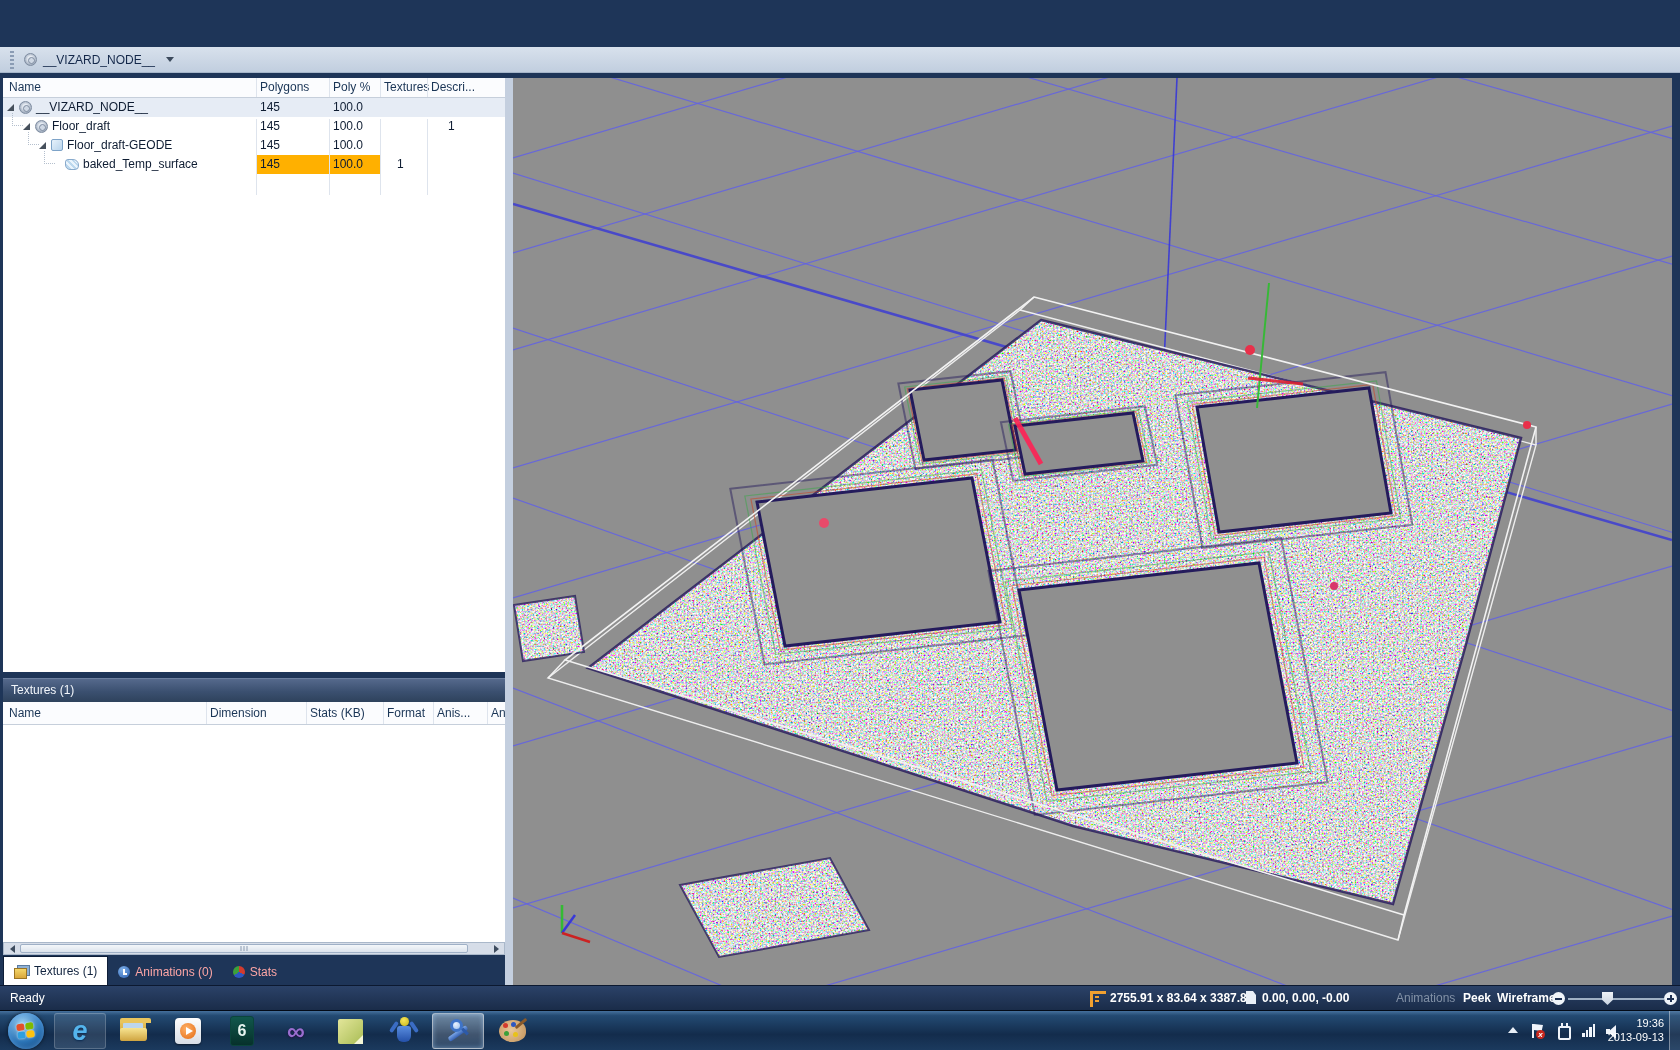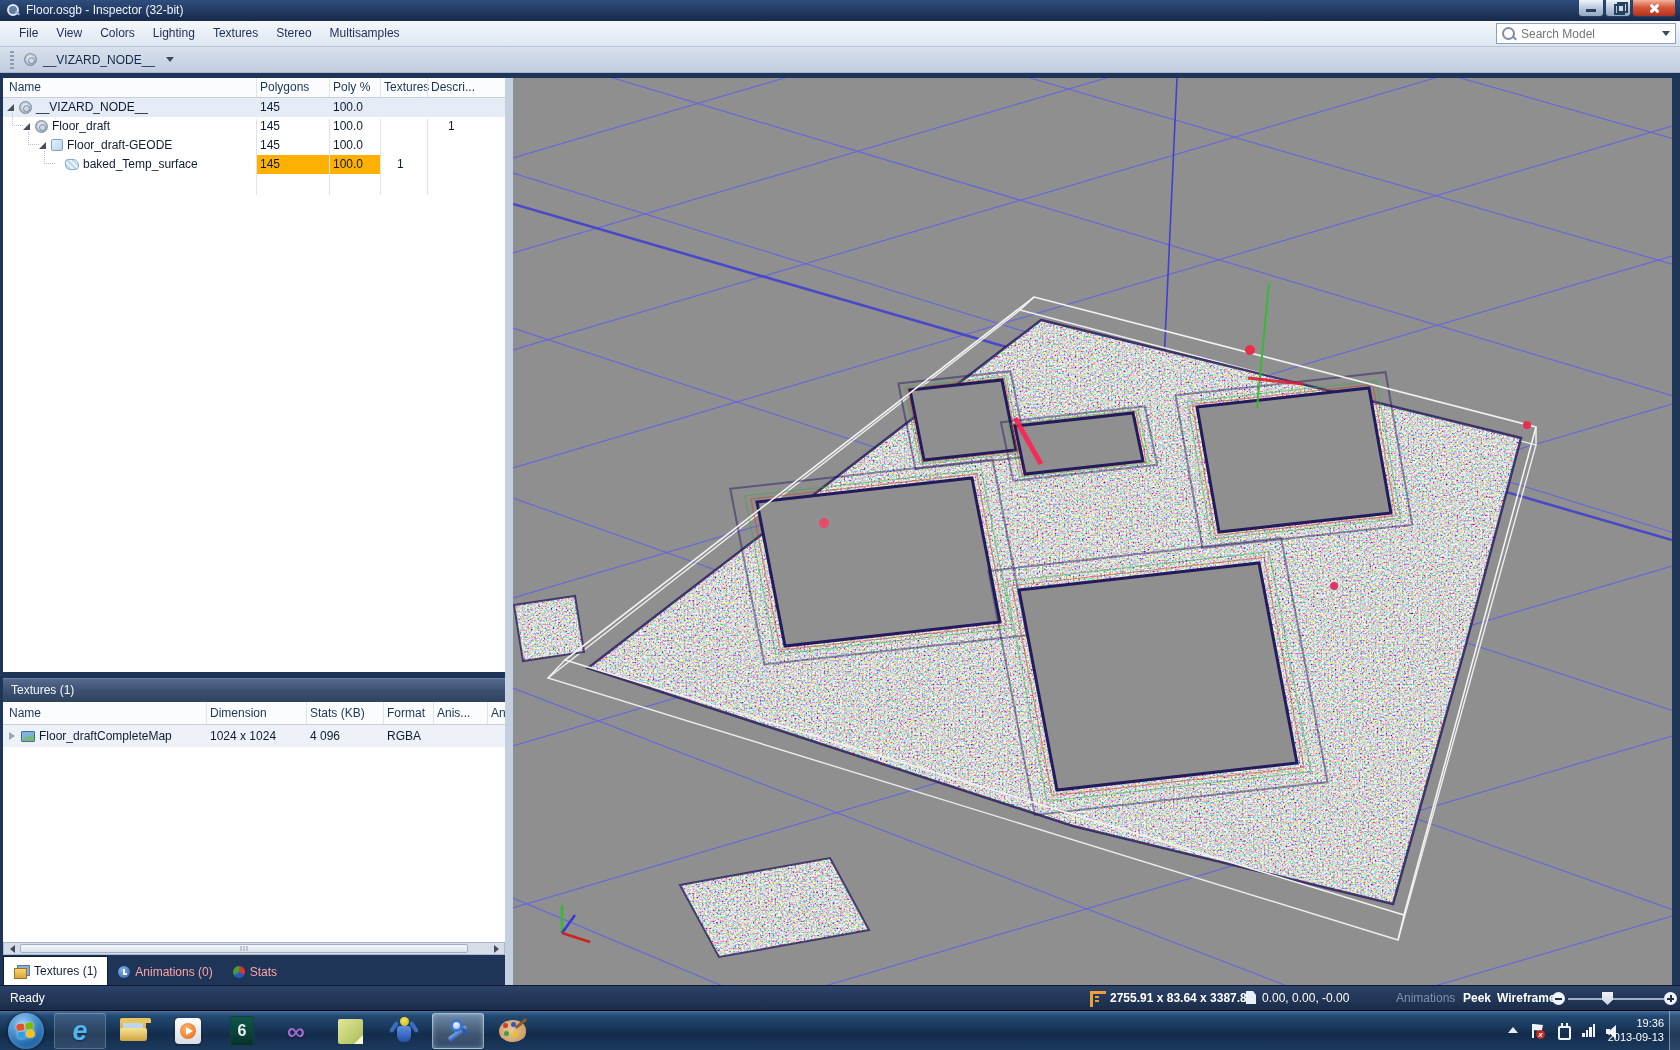--- a/index.html
+++ b/index.html
@@ -154,53 +154,21 @@
   .show-desk{position:absolute;right:0;top:0;width:10px;height:40px;background:rgba(255,255,255,.07);border-left:1px solid rgba(255,255,255,.4);}
   
   .viewport{position:absolute;left:513px;top:78px;width:1159px;height:907px;background:#8f8f8f;}
   .splitter{position:absolute;left:505px;top:78px;width:8px;height:907px;background:#c4cfdf;}
 </style>
 </head>
 <body>
 
 <div class="screen">
 
-  <div class="titlebar">
-    <div class="app-icon">
-        <i class="lens"></i>
-        <i class="handle"></i>
-      </div>
-    <div class="title-text">Floor.osgb - Inspector (32-bit)</div>
-    <div class="winbtn min">
-        <i class="bar"></i>
-      </div>
-    <div class="winbtn res">
-        <i class="sq2"></i>
-        <i class="sq"></i>
-      </div>
-    <div class="winbtn cls">
-        <i class="x1"></i>
-        <i class="x2"></i>
-      </div>
-  </div>
-
-  <div class="menubar">
-    <span class="menu-item">File</span>
-    <span class="menu-item">View</span>
-    <span class="menu-item">Colors</span>
-    <span class="menu-item">Lighting</span>
-    <span class="menu-item">Textures</span>
-    <span class="menu-item">Stereo</span>
-    <span class="menu-item">Multisamples</span>
-    <div class="searchbox">
-      <span class="mag"></span>
-      <input placeholder="Search Model" style="">
-      <span class="dd-arrow"></span>
-    </div>
-  </div>
+
 
   <div class="toolbar">
     <span class="grip"></span>
     <div class="node-btn">
       <span class="gear"></span>
       <span>__VIZARD_NODE__</span>
       <span class="dd-arrow"></span>
     </div>
   </div>
 
@@ -274,30 +242,20 @@
         <span style="left:207px;top:4px">Dimension</span>
         <span style="left:307px;top:4px">Stats (KB)</span>
         <span style="left:384px;top:4px">Format</span>
         <span style="left:434px;top:4px">Anis...</span>
         <span style="left:488px;top:4px">Anis</span>
         <i class="vsep" style="left:203px;height:22px"></i>
           <i class="vsep" style="left:303px;height:22px"></i>
         <i class="vsep" style="left:380px;height:22px"></i>
           <i class="vsep" style="left:430px;height:22px"></i>
         <i class="vsep" style="left:484px;height:22px"></i>
-      </div>
-      <div class="row" style="height:22px;background:#eef2f8">
-        <div class="tree-item" style="left:6px;top:4px">
-          <span class="exp-closed"></span>
-          <span class="tex-ic"></span>
-          <span>Floor_draftCompleteMap</span>
-        </div>
-        <span class="cell" style="left:207px;top:4px">1024 x 1024</span>
-        <span class="cell" style="left:307px;top:4px">4 096</span>
-        <span class="cell" style="left:384px;top:4px">RGBA</span>
       </div>
     </div>
 
     <div class="hscroll" style="top:864px">
       <span class="sb-arrow" style="left:1px">
           <i class="tri-l"></i>
         </span>
       <div class="sb-thumb">
         <span class="sb-grip">
             <i></i>
@@ -416,21 +374,21 @@
   </div>
 
   <div class="statusbar">
     <span class="lbl" style="left:10px">Ready</span>
     <span class="ic-ruler">
         <i style="top:2px"></i>
         <i style="top:6px"></i>
       </span>
     <span class="lbl" style="left:1110px;font-weight:bold">2755.91 x 83.64 x 3387.80</span>
     <span class="ic-page"></span>
-    <span class="lbl" style="left:1262px;font-weight:normal">0.00, 0.00, -0.00</span>
+    <span class="lbl" style="left:1262px;font-weight:bold">0.00, 0.00, -0.00</span>
     <span class="lbl" style="left:1396px;color:#8априори291a6;color:#8291a6">Animations</span>
     <span class="lbl" style="left:1463px;font-weight:bold">Peek</span>
     <span class="lbl" style="left:1497px;font-weight:bold">Wireframe</span>
     <span class="zoom-circle" style="left:1552px">
         <i class="h"></i>
       </span>
     <span class="zoom-track"></span>
     <span class="zoom-thumb"></span>
     <span class="zoom-circle" style="left:1664px">
         <i class="h"></i>

